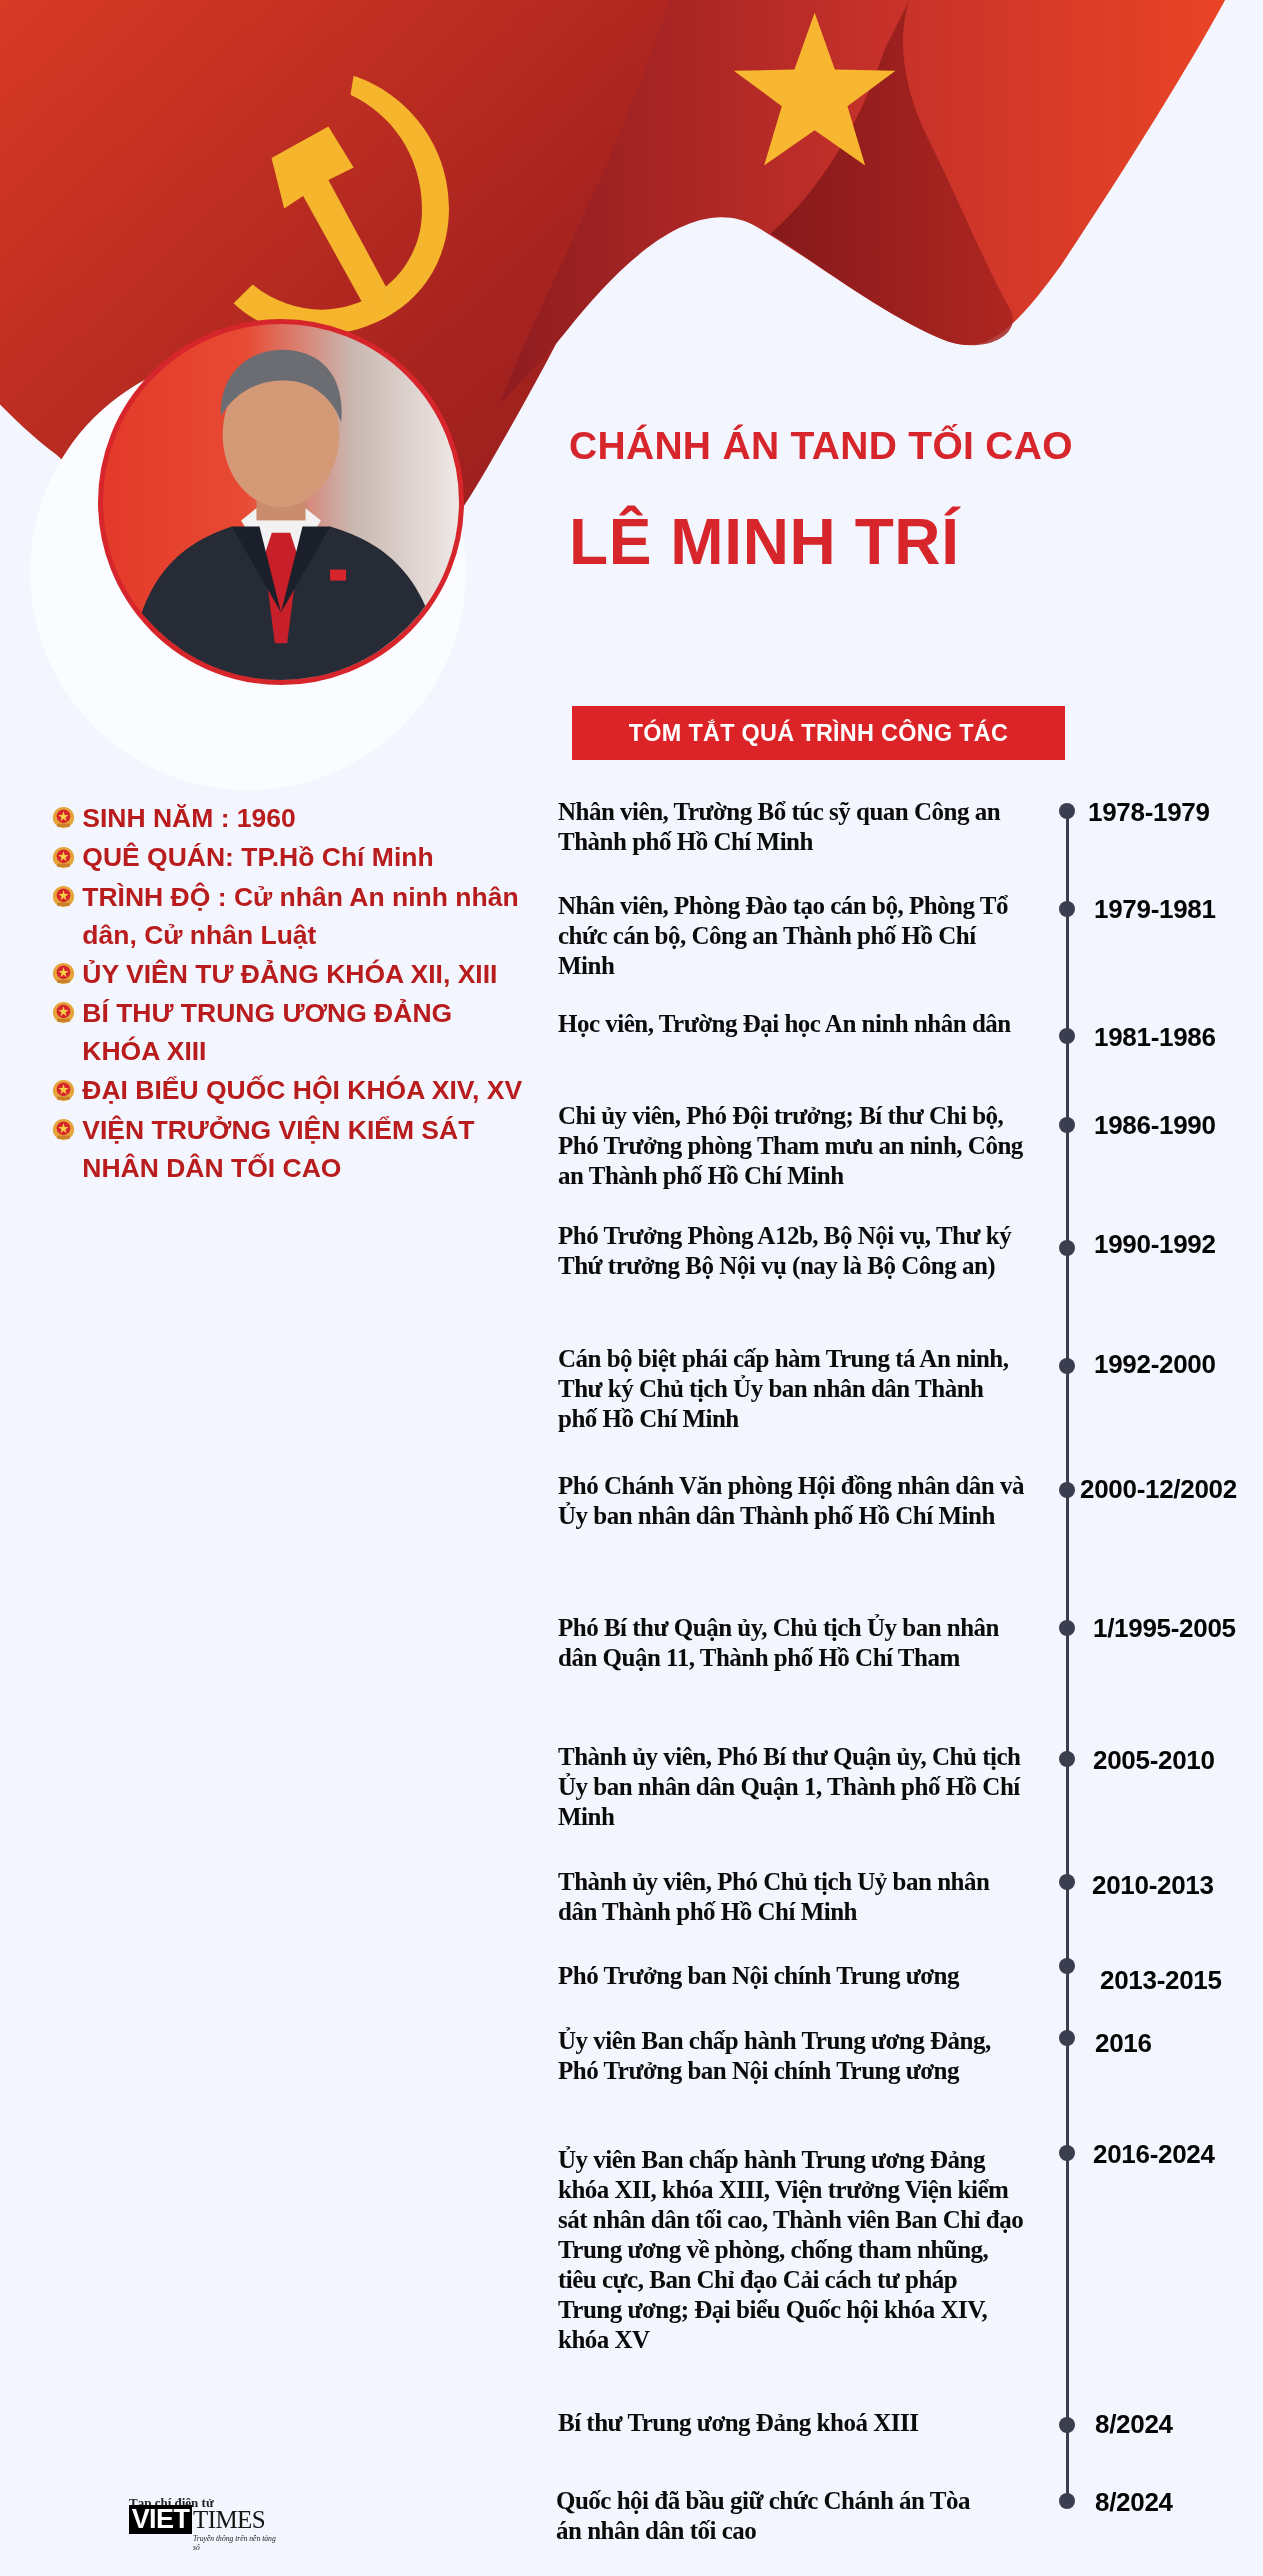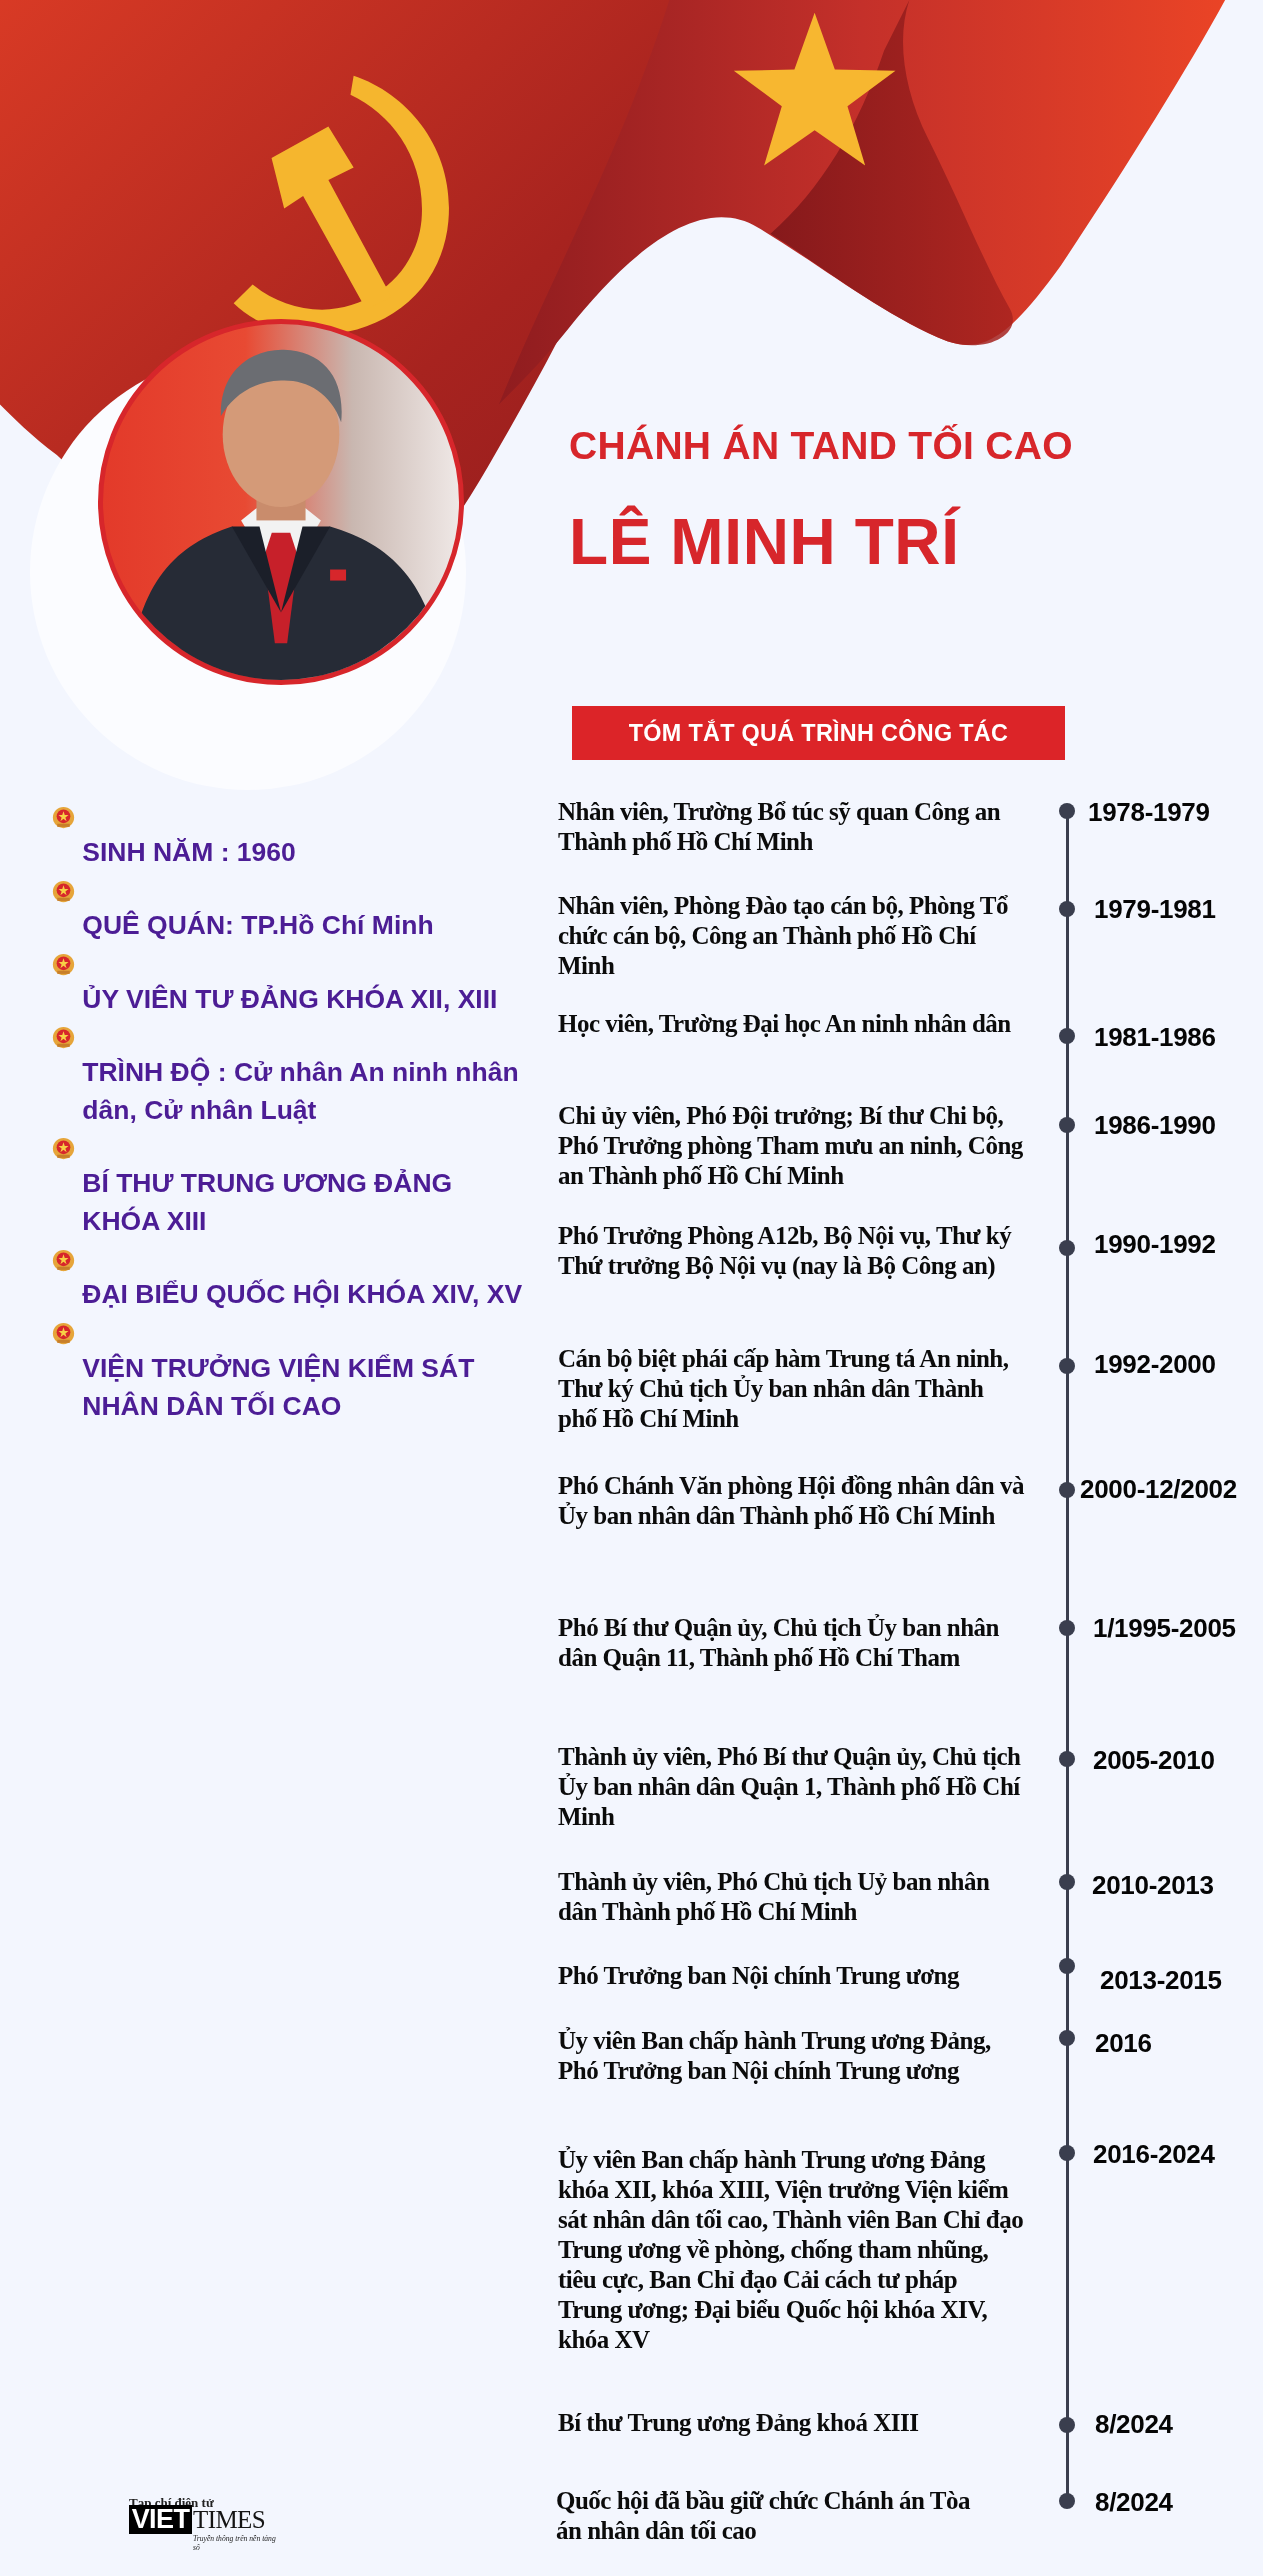--- a/index.html
+++ b/index.html
@@ -41,21 +41,21 @@
     position: absolute; left: 572px; top: 706px; width: 493px; height: 54px;
     background: #dc2428; color: #fff; display: flex; align-items: center; justify-content: center;
     font-size: 23.4px; font-weight: 700; letter-spacing: 0.3px;
   }
 
   
   .bio { position: absolute; left: 51px; top: 799px; width: 480px; }
   .bio-item { display: flex; align-items: flex-start; margin-bottom: 1.3px; }
   .bio-icon { flex: 0 0 25px; height: 25px; margin-top: 6.3px; margin-right: 6.3px; }
   .bio-text {
-    font-size: 26.5px; font-weight: 700; line-height: 38px; color: #4c1d95; margin-top: 34px;
+    font-size: 26.5px; font-weight: 700; line-height: 38px; color: #b91c1c;
   }
 
   
   .tl-line { position: absolute; left: 1066px; top: 812px; width: 2.5px; height: 1690px; background: #3a3e4e; }
   .tl-row { position: absolute; left: 0; width: 1263px; }
   .tl-text {
     position: absolute; left: 558px; width: 467px;
     font-size: 25px; font-weight: 700; line-height: 30px; color: #0b0b0b;
     letter-spacing: -0.5px;
     font-family: Liberation Serif, serif;
@@ -164,30 +164,30 @@
         </svg>
       <span class="bio-text">QUÊ QUÁN: TP.Hồ Chí Minh</span>
     </div>
     <div class="bio-item">
       <svg class="bio-icon" viewBox="0 0 40 40">
           <circle cx="20" cy="20" r="17" fill="#e6a53a"></circle>
           <circle cx="20" cy="18" r="11" fill="#d7262b"></circle>
           <polygon points="20,10 22,16 28,16 23,20 25,26 20,22 15,26 17,20 12,16 18,16" fill="#f7d046"></polygon>
           <rect x="10" y="30" width="20" height="5" fill="#c87f2a"></rect>
         </svg>
+      <span class="bio-text">TRÌNH ĐỘ  : Cử nhân An ninh nhân dân, Cử nhân Luật</span>
+    </div>
+    <div class="bio-item">
+      <svg class="bio-icon" viewBox="0 0 40 40">
+          <circle cx="20" cy="20" r="17" fill="#e6a53a"></circle>
+          <circle cx="20" cy="18" r="11" fill="#d7262b"></circle>
+          <polygon points="20,10 22,16 28,16 23,20 25,26 20,22 15,26 17,20 12,16 18,16" fill="#f7d046"></polygon>
+          <rect x="10" y="30" width="20" height="5" fill="#c87f2a"></rect>
+        </svg>
       <span class="bio-text">ỦY VIÊN TƯ ĐẢNG KHÓA XII, XIII</span>
-    </div>
-    <div class="bio-item">
-      <svg class="bio-icon" viewBox="0 0 40 40">
-          <circle cx="20" cy="20" r="17" fill="#e6a53a"></circle>
-          <circle cx="20" cy="18" r="11" fill="#d7262b"></circle>
-          <polygon points="20,10 22,16 28,16 23,20 25,26 20,22 15,26 17,20 12,16 18,16" fill="#f7d046"></polygon>
-          <rect x="10" y="30" width="20" height="5" fill="#c87f2a"></rect>
-        </svg>
-      <span class="bio-text">TRÌNH ĐỘ  : Cử nhân An ninh nhân dân, Cử nhân Luật</span>
     </div>
     <div class="bio-item">
       <svg class="bio-icon" viewBox="0 0 40 40">
           <circle cx="20" cy="20" r="17" fill="#e6a53a"></circle>
           <circle cx="20" cy="18" r="11" fill="#d7262b"></circle>
           <polygon points="20,10 22,16 28,16 23,20 25,26 20,22 15,26 17,20 12,16 18,16" fill="#f7d046"></polygon>
           <rect x="10" y="30" width="20" height="5" fill="#c87f2a"></rect>
         </svg>
       <span class="bio-text">BÍ THƯ TRUNG ƯƠNG ĐẢNG KHÓA XIII</span>
     </div>

